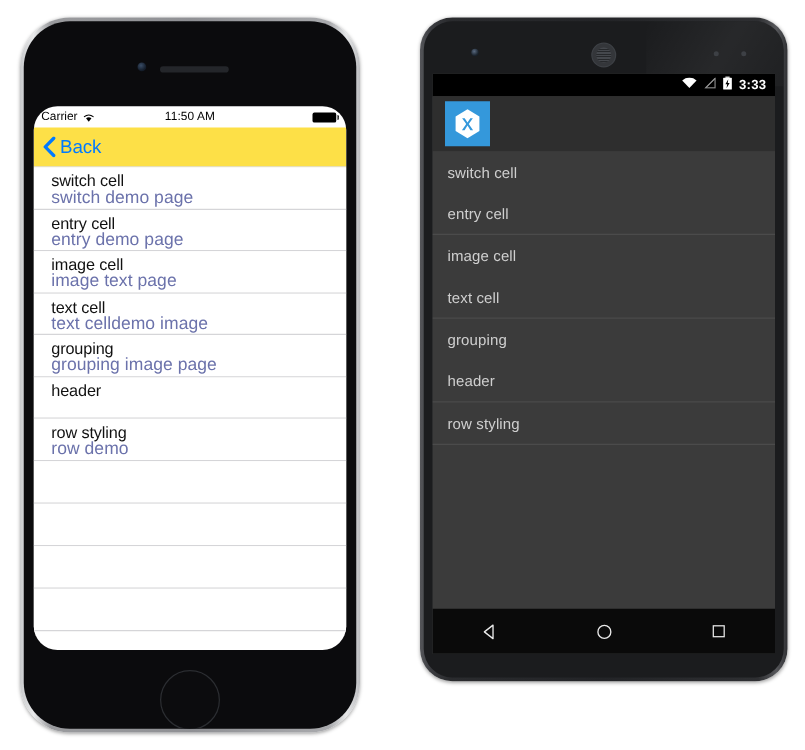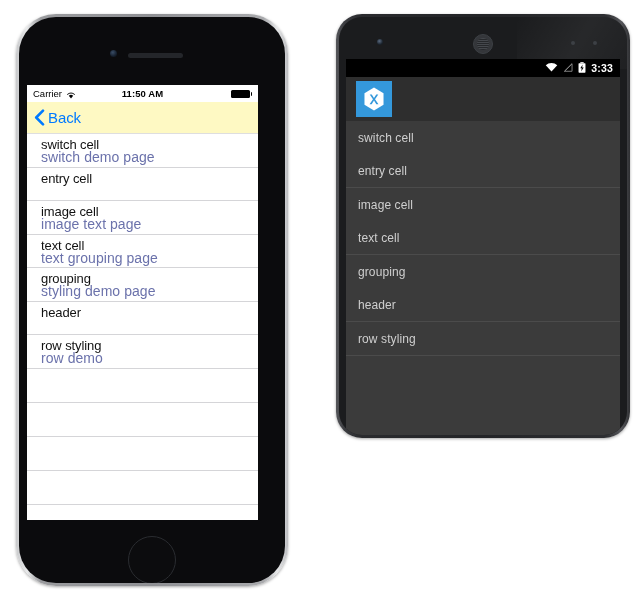--- a/index.html
+++ b/index.html
@@ -39,48 +39,49 @@
   }
   .ip-home {
     position: absolute; left: 50%; top: 519px;
     margin-left: -24px;
     width: 48px; height: 48px; border-radius: 50%;
     border: 1.5px solid #2b2d31;
     background: #0c0c0e;
   }
   .ip-screen {
     position: absolute; left: 8px; top: 68px;
-    width: 231px; height: 435px;
+    width: 250px; height: 435px;
     background: #ffffff;
     overflow: hidden;
+    border-radius: 19px;
   }
 
   
   .ios-status {
     height: 17px; display: flex; align-items: center;
     padding: 0 6px; font-size: 9.5px; color: #000;
     position: relative;
   }
   .ios-carrier { display: flex; align-items: center; gap: 4px; }
   .wifi-ios { display: inline-block; width: 10px; height: 8px; }
   .ios-time {
     position: absolute; left: 0; right: 0; text-align: center;
-    font-size: 9.5px; font-weight: bold; letter-spacing: 0.1px;
+    font-size: 9.5px; font-weight: normal; letter-spacing: 0.1px;
   }
   .ios-batt {
     margin-left: auto; display: flex; align-items: center; gap: 1px;
     position: relative; z-index: 2;
   }
   .ios-batt-body { width: 19px; height: 8px; background: #000; border-radius: 1.5px; }
   .ios-batt-tip { width: 1.5px; height: 4px; background: #000; border-radius: 0 1px 1px 0; }
 
   
   .ios-nav {
     height: 32px; display: flex; align-items: center;
-    padding-left: 7px; background: #fef9c3;
+    padding-left: 7px; background: #fde047;
     border-bottom: 0.5px solid #dededf;
   }
   .ios-back { display: flex; align-items: center; gap: 3px; cursor: pointer; }
   .ios-chev { width: 11px; height: 17px; }
   .ios-back-label { color: #007aff; font-size: 15px; letter-spacing: -0.1px; }
 
   
   .ios-list { background: #fff; }
   .ios-row {
     height: 33.5px; padding: 3px 0 0 14px;
@@ -91,21 +92,21 @@
     font-size: 13px; color: #111; line-height: 15px;
     letter-spacing: -0.1px;
   }
   .ios-row-detail {
     font-size: 14px; color: #6b72ab; line-height: 11px;
     letter-spacing: 0.05px;
   }
   .ios-row.empty { height: 34px; padding: 0; }
   .android-frame {
     position: absolute; left: 336px; top: 14px;
-    width: 294px; height: 424px;
+    width: 294px; height: 531px;
     border-radius: 26px;
     background: linear-gradient(to right, #55565a 0%, #3b3c40 3%, #2a2b2e 8%, #232427 50%, #2e2f32 92%, #56575b 97%, #303134 100%);
     padding: 3px;
     box-shadow: 0 1px 3px rgba(0,0,0,0.35);
   }
   .android-inner {
     width: 100%; height: 100%;
     border-radius: 23px;
     background: #1b1c1e;
     position: relative;
@@ -224,32 +225,33 @@
           </div>
         </div>
 
         <div class="ios-list" id="ios-list">
             <div class="ios-row">
               <div class="ios-row-title">switch cell</div>
               <div class="ios-row-detail">switch demo page</div>
             </div>
             <div class="ios-row">
               <div class="ios-row-title">entry cell</div>
+              <div class="ios-row-detail">entry demo page</div>
             </div>
             <div class="ios-row">
               <div class="ios-row-title">image cell</div>
               <div class="ios-row-detail">image text page</div>
             </div>
             <div class="ios-row">
               <div class="ios-row-title">text cell</div>
-              <div class="ios-row-detail">text grouping page</div>
+              <div class="ios-row-detail">text celldemo image</div>
             </div>
             <div class="ios-row">
               <div class="ios-row-title">grouping</div>
-              <div class="ios-row-detail">styling demo page</div>
+              <div class="ios-row-detail">grouping image page</div>
             </div>
             <div class="ios-row">
               <div class="ios-row-title">header</div>
             </div>
             <div class="ios-row">
               <div class="ios-row-title">row styling</div>
               <div class="ios-row-detail">row demo</div>
             </div>
             <div class="ios-row empty"></div>
             <div class="ios-row empty"></div>

